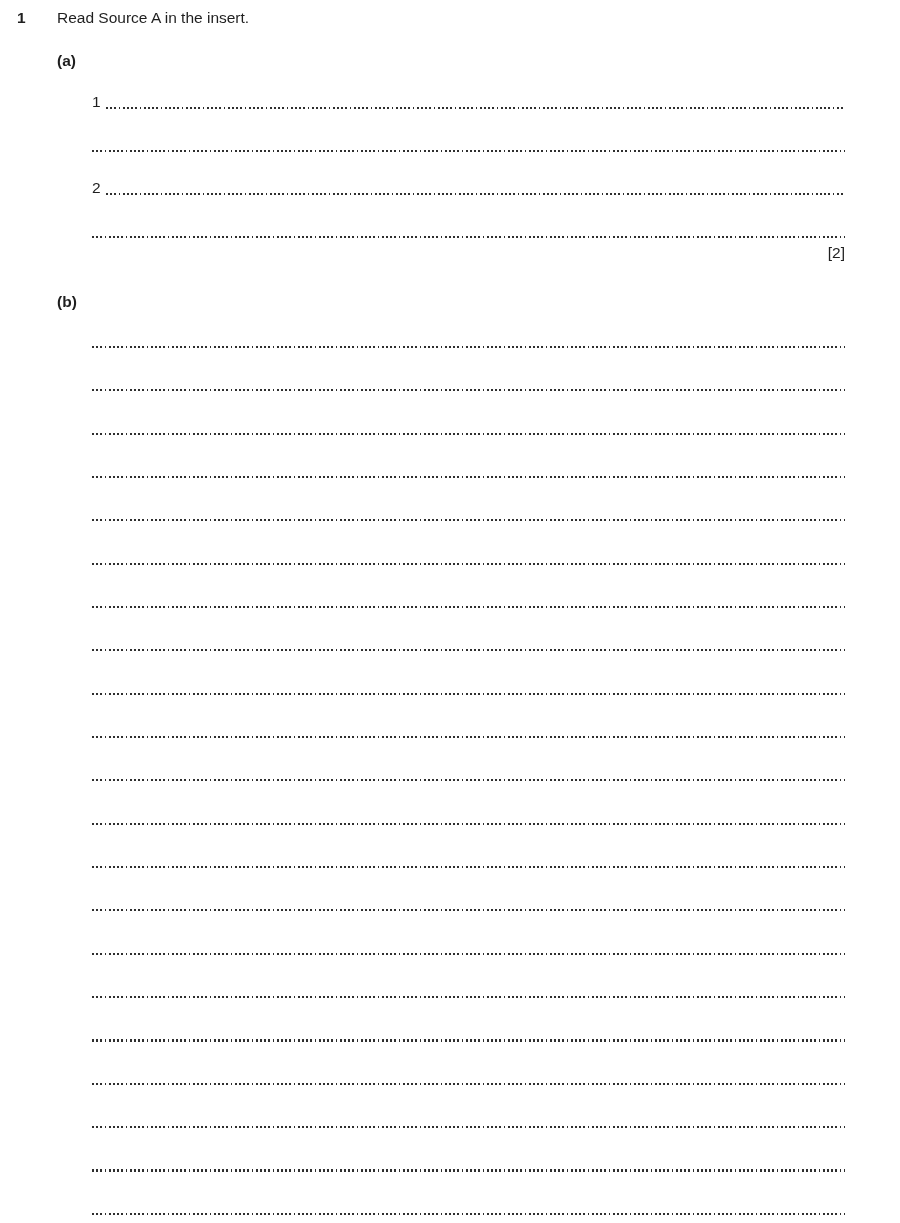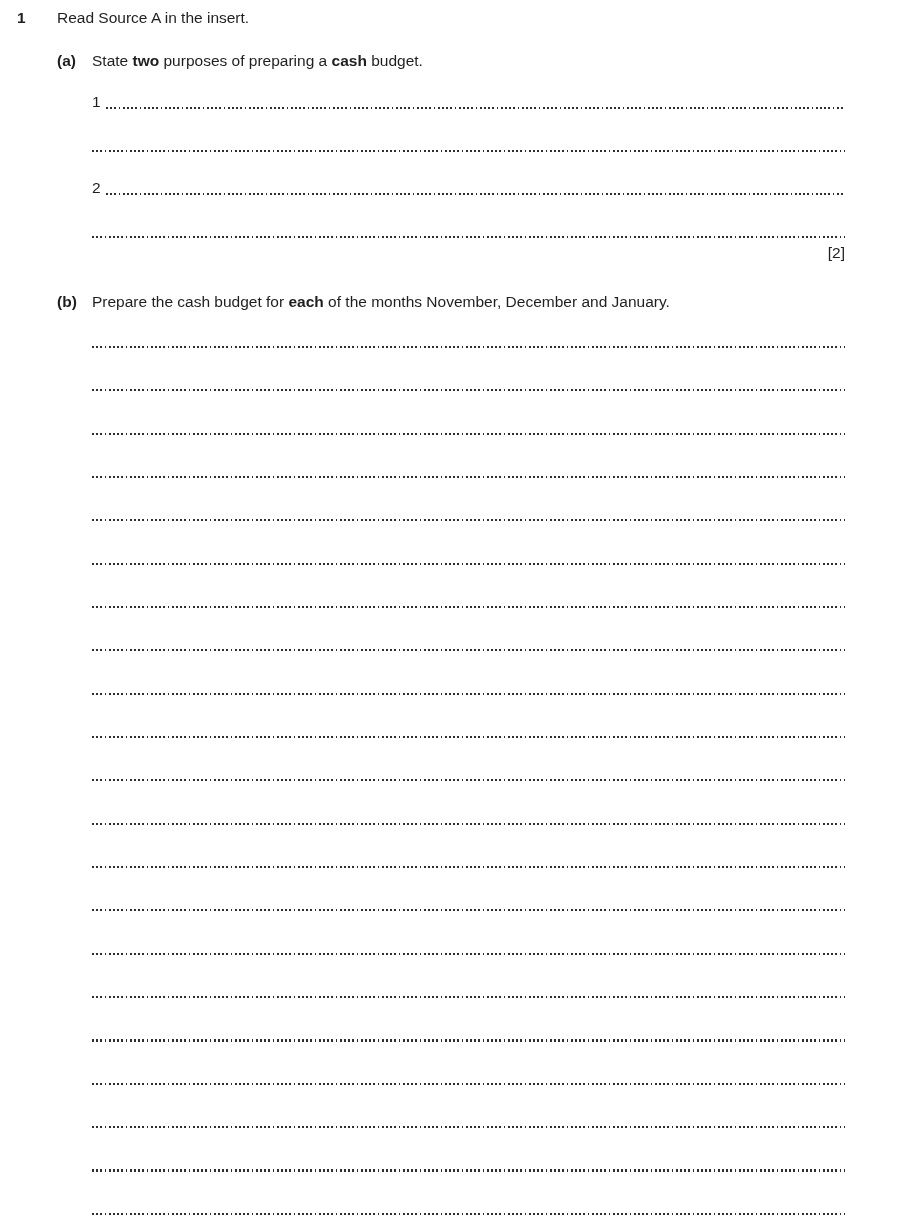--- a/index.html
+++ b/index.html
@@ -77,21 +77,20 @@
 
 <div class="page">
 
   <div class="q-row">
     <div class="q-num">1</div>
     <div class="q-heading">Read Source A in the insert.</div>
   </div>
 
   <div class="part-row part-a-row">
     <div class="part-label">(a)</div>
-    <div class="part-prompt"><span>State </span><b>two</b><span> purposes of preparing a </span><b>cash</b><span> budget.</span></div>
   </div>
 
   <div class="answers answers-a">
     <div class="answer-line first">
       <span class="prefix">1</span>
       <span class="dotline"></span>
     </div>
     <div class="answer-line">
       <span class="dotline"></span>
     </div>
@@ -103,21 +102,20 @@
       <span class="dotline"></span>
     </div>
   </div>
 
   <div class="marks-row">
     <span>[2]</span>
   </div>
 
   <div class="part-row part-b-row">
     <div class="part-label">(b)</div>
-    <div class="part-prompt"><span>Prepare the cash budget for </span><b>each</b><span> of the months November, December and January.</span></div>
   </div>
 
   <div class="answers answers-b">
     <div class="answer-line first">
         <span class="dotline"></span>
       </div>
     <div class="answer-line">
         <span class="dotline"></span>
       </div>
     <div class="answer-line">

